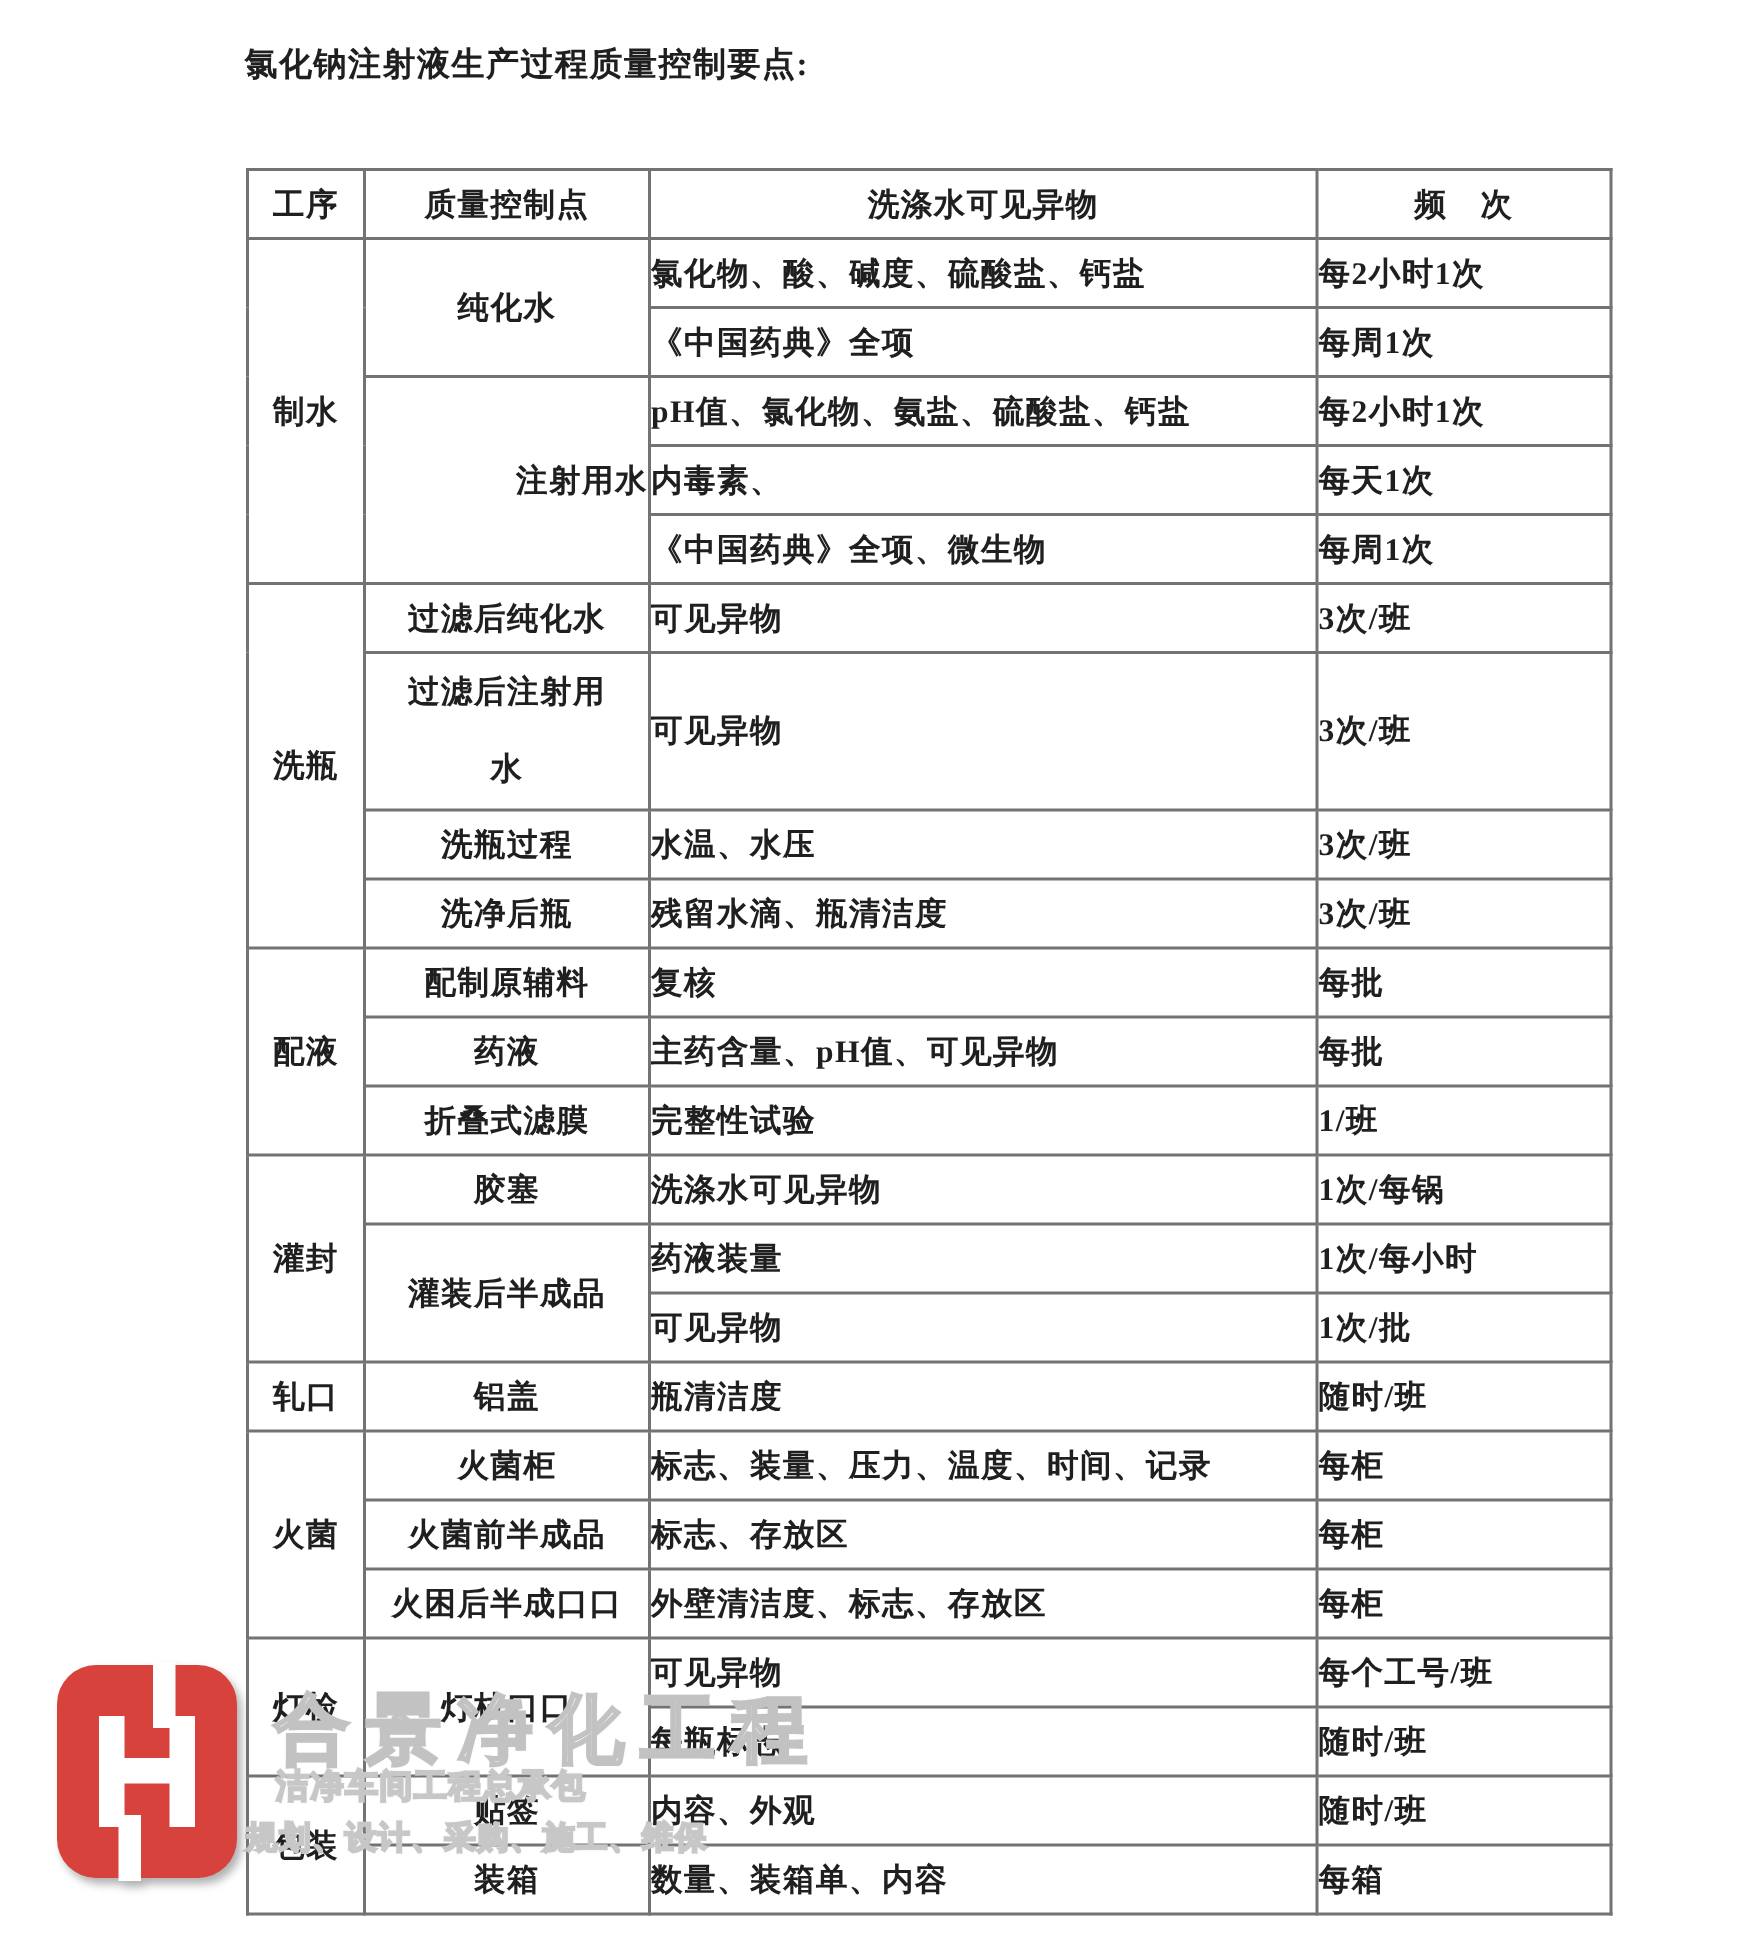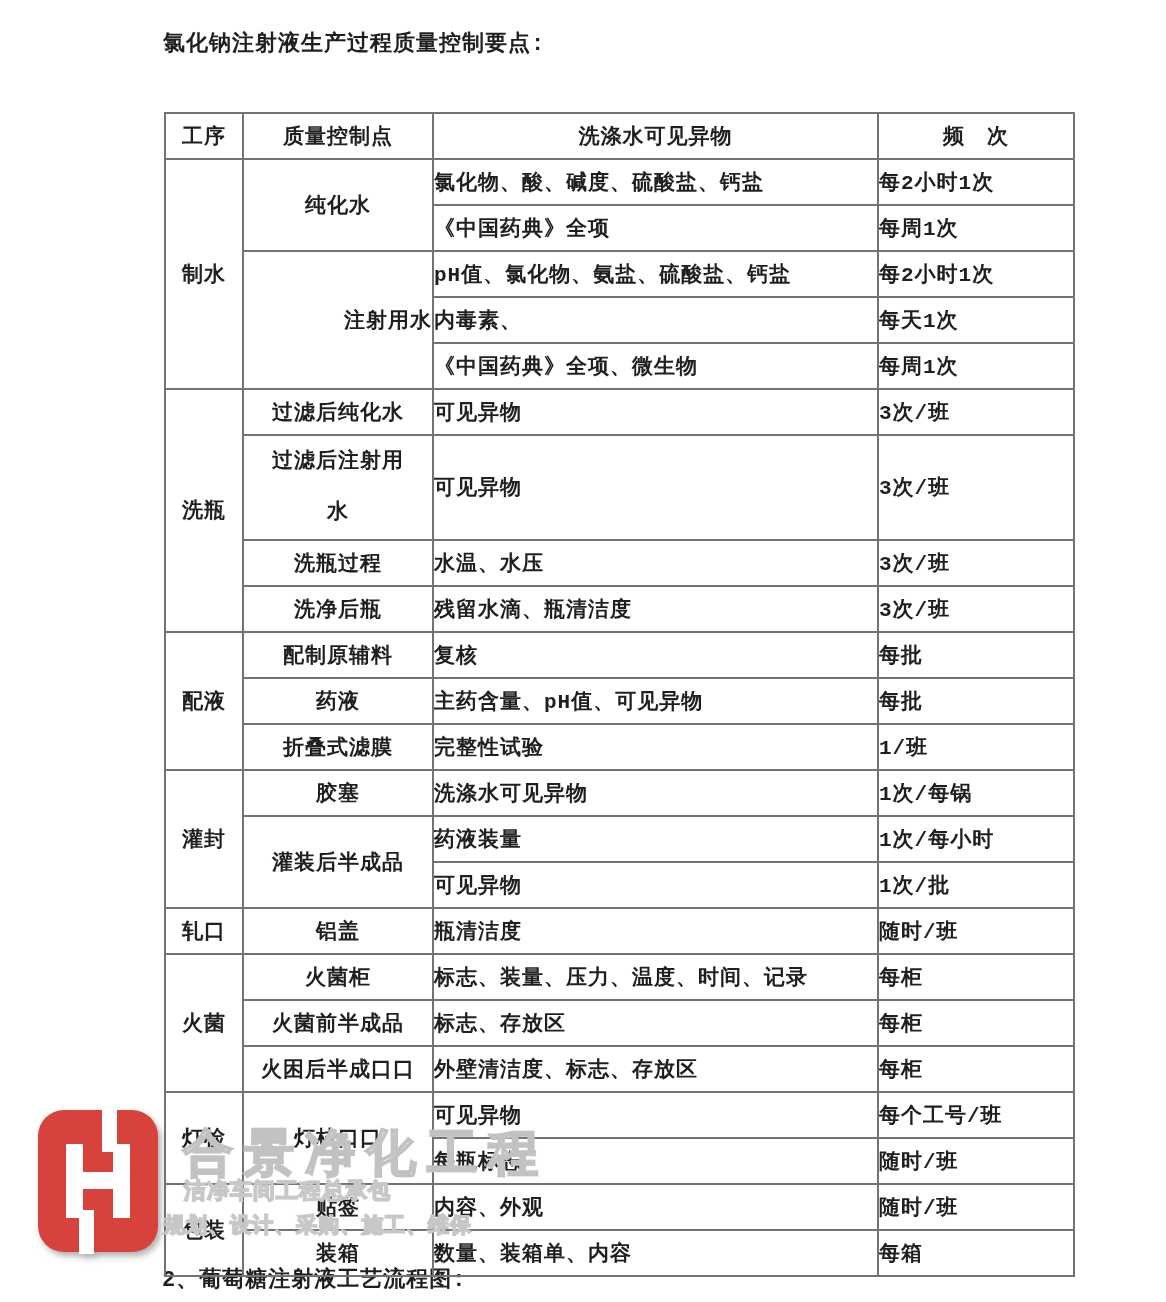--- a/index.html
+++ b/index.html
@@ -1,20 +1,20 @@
 <!DOCTYPE html>
 <html><head>
 <meta charset="utf-8">
 <style>
   html,body{margin:0;padding:0;background:#ffffff;}
   .page{
     position:relative;
     width:1166px;height:1302px;
     background:#ffffff;
-    font-family:Liberation Mono, monospace;
+    font-family:Liberation Serif, serif;
     color:#1f1f1f;
     overflow:hidden;
   }
   .doc-title{
     position:absolute;left:163px;top:28px;
     font-size:22px;font-weight:700;letter-spacing:1px;
   }
   table.qc{
     position:absolute;left:164px;top:112px;
     width:909px;
@@ -220,15 +220,14 @@
 
     <rect x="66" y="0" width="15" height="44" fill="#ffffff"></rect>
 
     <rect x="43" y="102" width="15" height="44" fill="#ffffff"></rect>
 
     <rect x="30" y="36" width="17" height="74" fill="#ffffff"></rect>
     <rect x="77" y="36" width="17" height="74" fill="#ffffff"></rect>
     <rect x="30" y="64" width="64" height="17" fill="#ffffff"></rect>
   </svg>
 
-  <div class="footer-line">2、葡萄糖注射液工艺流程图:</div>
 
 </div>
 
 </body></html>

